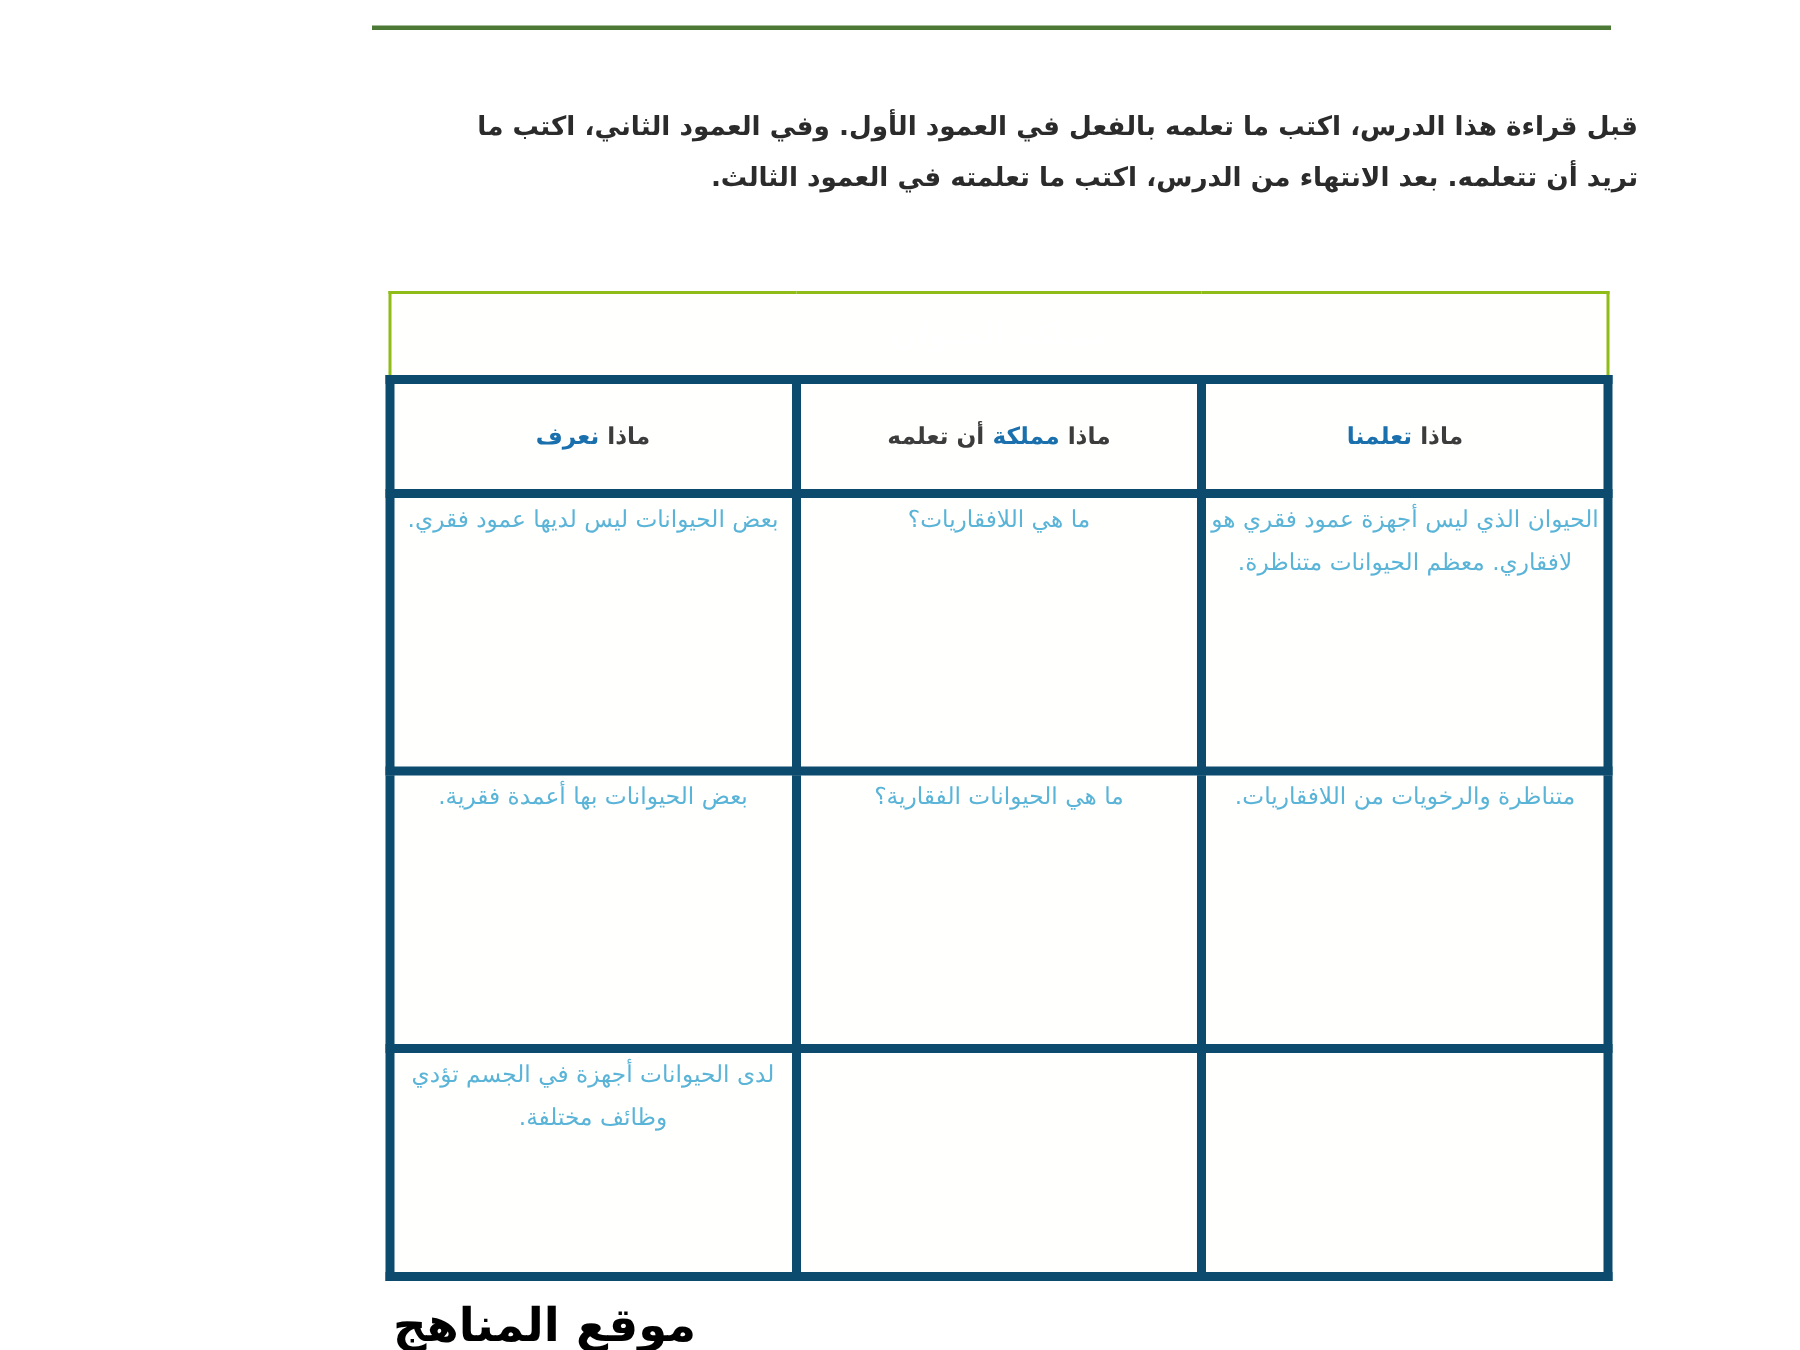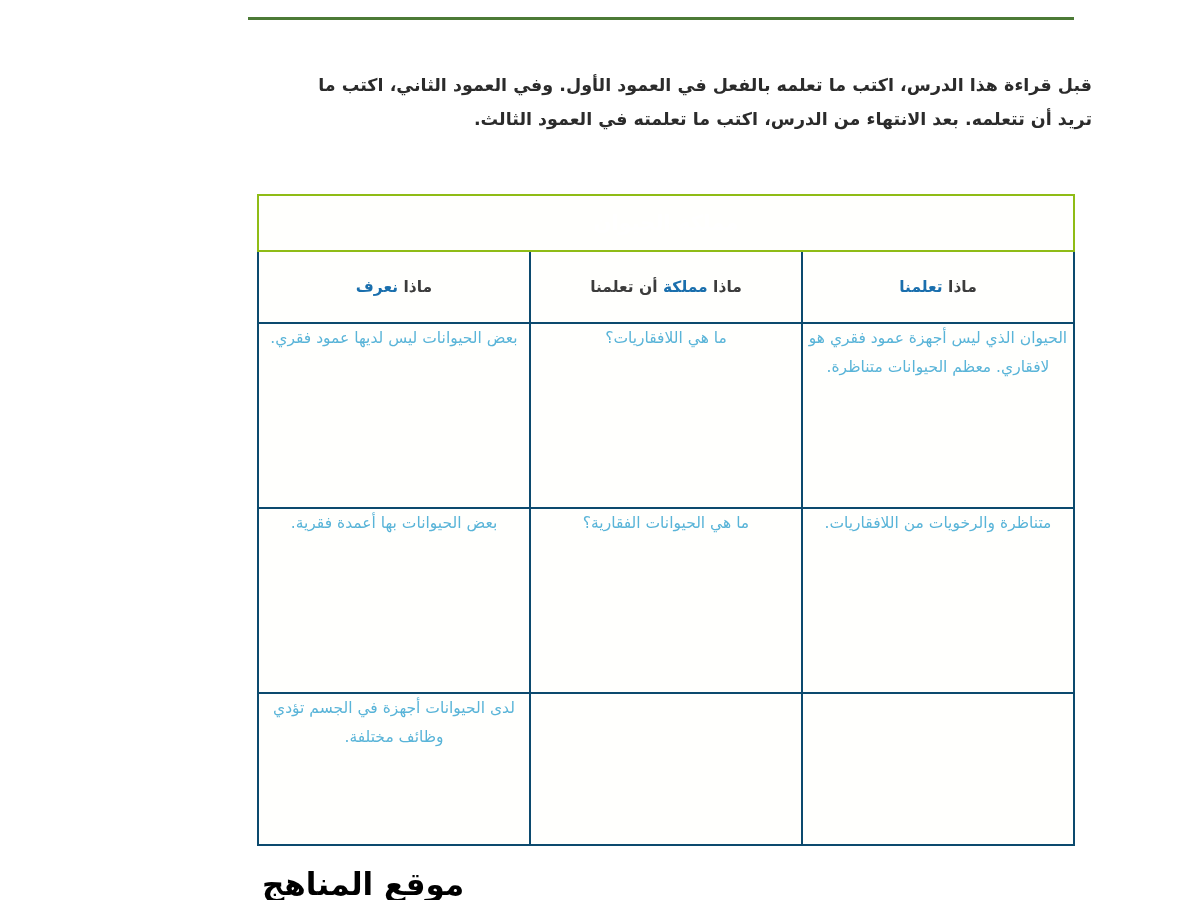--- a/index.html
+++ b/index.html
@@ -53,21 +53,21 @@
     left: 257px;
     top: 194px;
     width: 818px;
     border-collapse: collapse;
     table-layout: fixed;
     direction: rtl;
   }
 
   .kwl-table td,
   .kwl-table th {
-    border: 2px solid #0c4a6e;
+    border: 6px solid #0c4a6e;
     padding: 0;
     vertical-align: top;
     background: #fffffd;
   }
 
   .title-cell {
     background: #8fbc16;
     border: 2px solid #8fbc16 !important;
     color: #ffffff;
     text-align: center;
@@ -146,21 +146,21 @@
       </tr>
       <tr>
         <th class="head-cell">
           <span>ماذا</span>
           <span class="hl">تعلمنا</span>
           <span></span>
         </th>
         <th class="head-cell">
           <span>ماذا</span>
           <span class="hl">مملكة</span>
-          <span>أن تعلمنا</span>
+          <span>أن تعلمه</span>
         </th>
         <th class="head-cell">
           <span>ماذا</span>
           <span class="hl">نعرف</span>
           <span></span>
         </th>
       </tr>
 
       <tr class="row-tall">
         <td class="body-cell">

